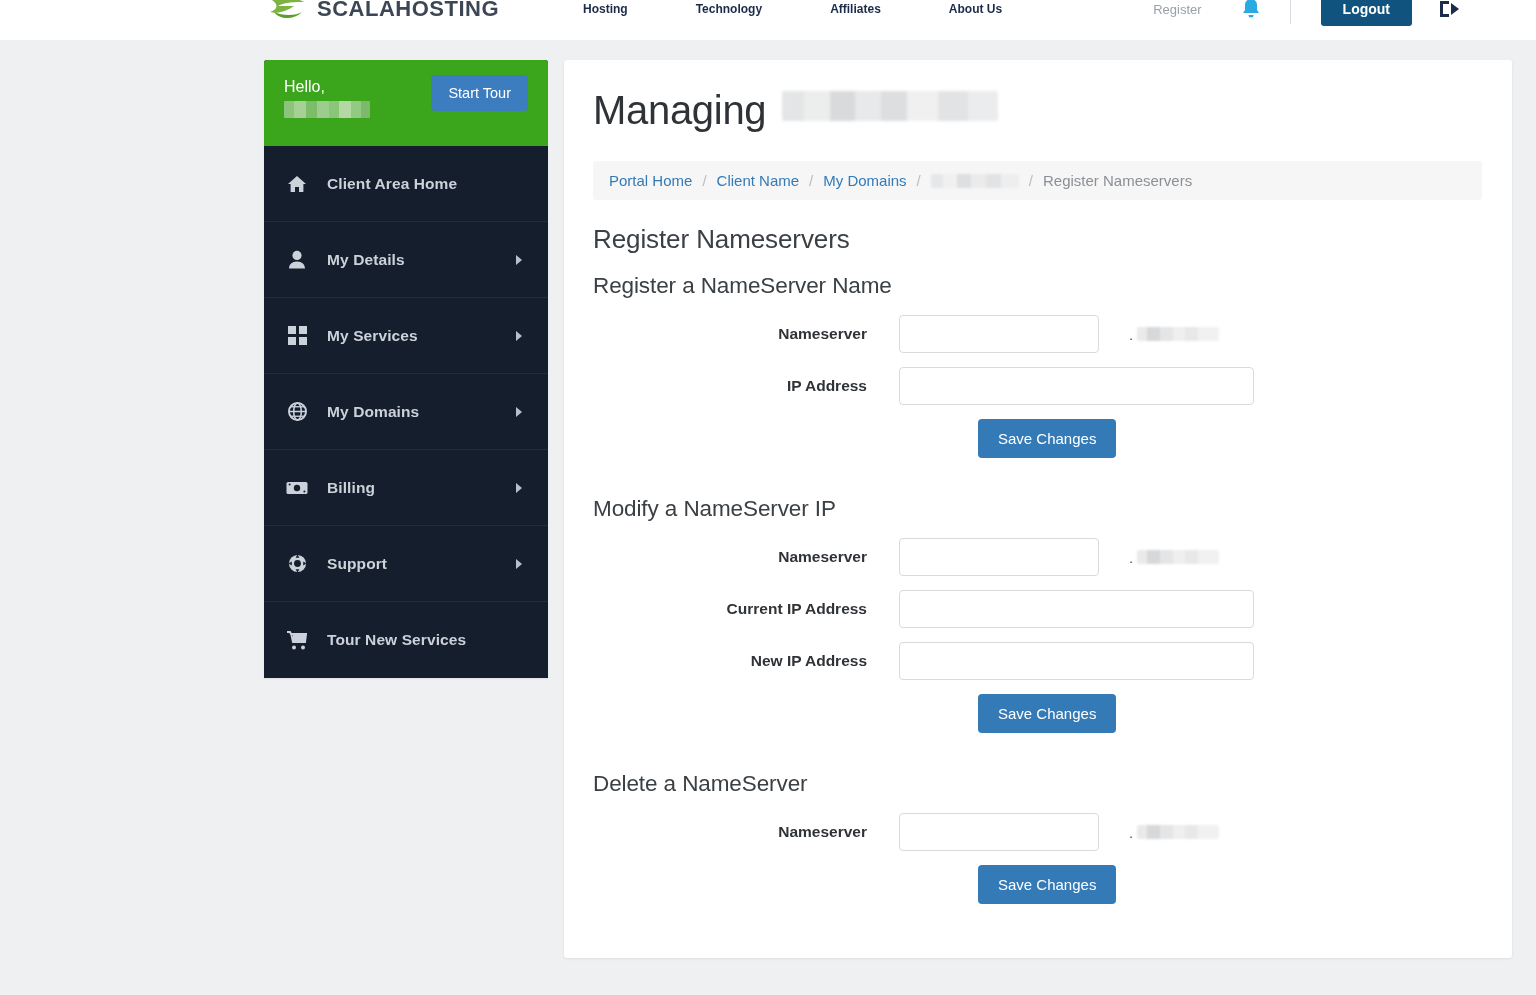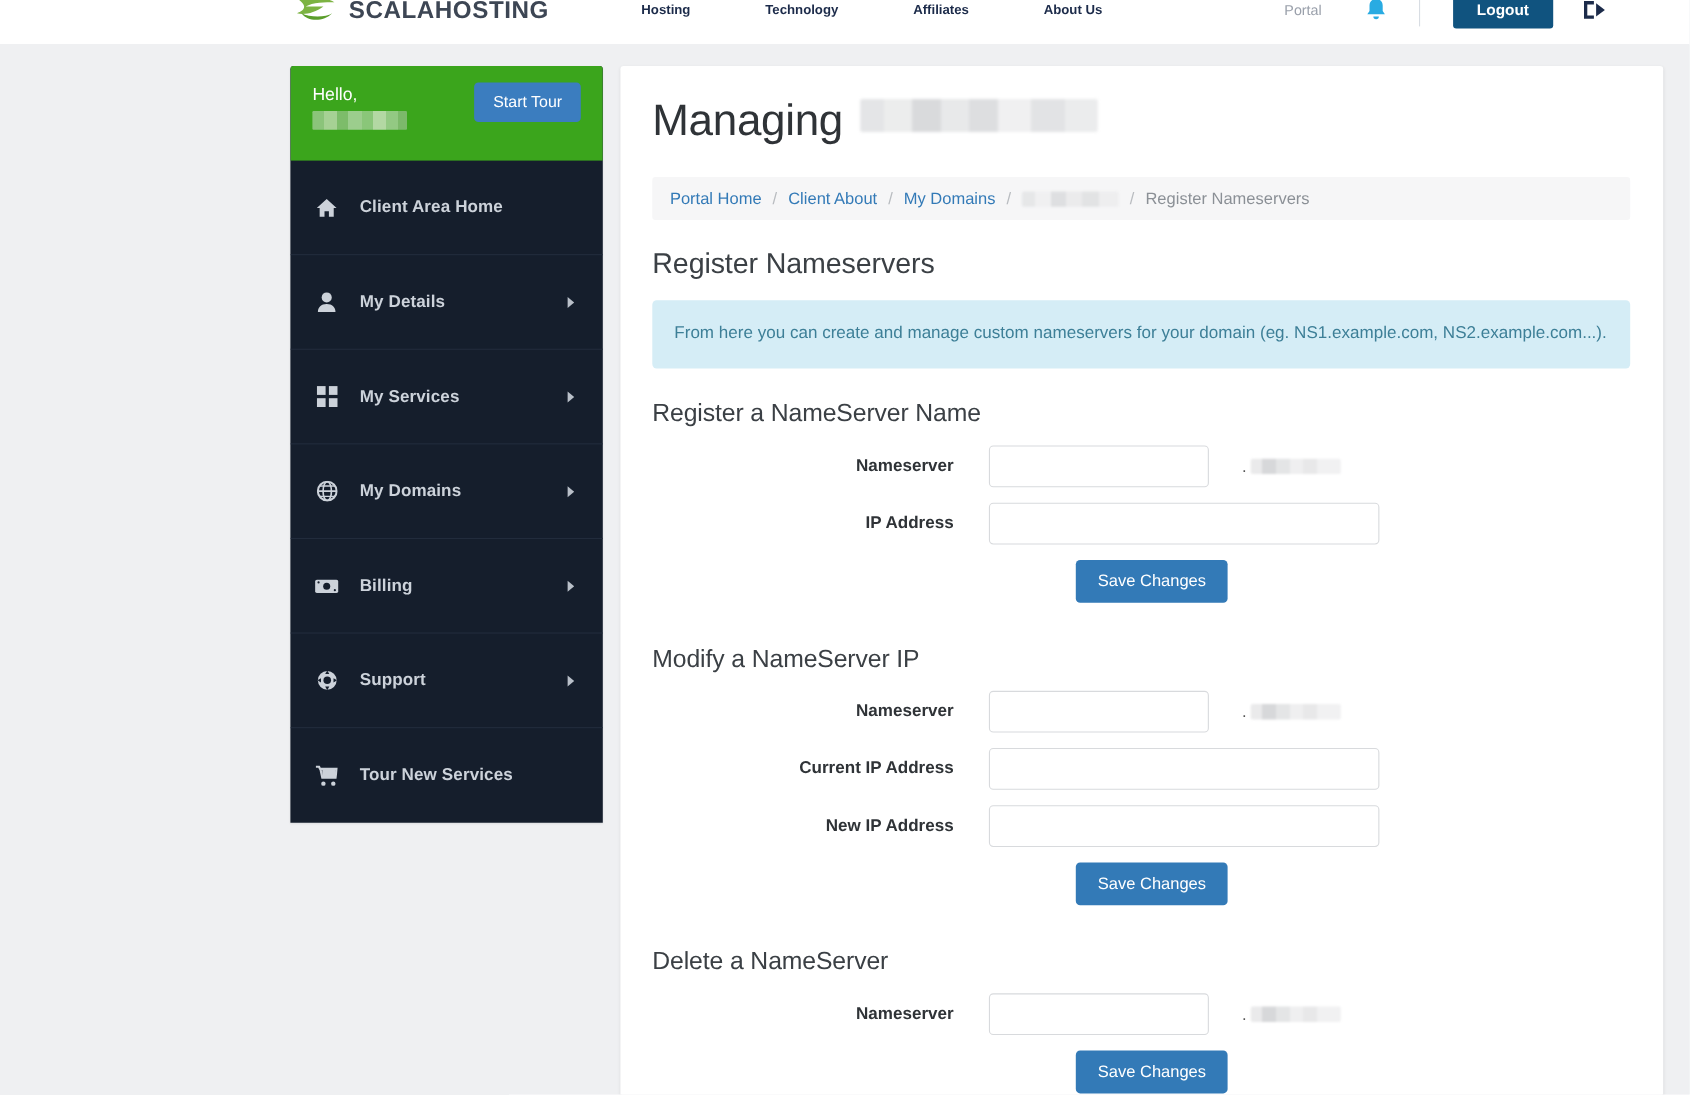--- a/index.html
+++ b/index.html
@@ -146,21 +146,21 @@
     font-family: "Liberation Sans", sans-serif;
     font-size: 14.5px;
     padding: 10px 17px;
     cursor: pointer;
     white-space: nowrap;
     flex: none;
   }
   .side-item {
     display: flex;
     align-items: center;
-    height: 86px;
+    height: 76px;
     padding: 0 20px 0 19px;
     border-bottom: 1px solid #222c3c;
     color: #ccd2da;
     cursor: pointer;
     position: relative;
   }
   .side-item:last-child { border-bottom: none; }
   .side-icon {
     width: 28px;
     display: flex;
@@ -346,21 +346,21 @@
   </div>
 
   <div class="nav-links">
     <a class="nav-link" href="#">Hosting</a>
     <a class="nav-link" href="#">Technology</a>
     <a class="nav-link" href="#">Affiliates</a>
     <a class="nav-link" href="#">About Us</a>
   </div>
 
   <div class="nav-right">
-    <span class="lang">Portal</span>
+    <span class="lang">Register</span>
     <span class="bell-icon">
       <svg width="22" height="24" viewBox="0 0 22 24">
         <path d="M11 2 C7.5 2 5 4.6 5 8 v5 l-2 3 h16 l-2 -3 V8 c0 -3.4 -2.5 -6 -6 -6 Z" fill="#29abe2"></path>
         <rect x="10" y="0" width="2" height="3" rx="1" fill="#29abe2"></rect>
         <path d="M8.5 18 a2.5 2.5 0 0 0 5 0 Z" fill="#29abe2"></path>
       </svg>
     </span>
     <span class="nav-divider"></span>
     <button class="logout-btn">Logout</button>
     <span class="logout-icon">
@@ -476,32 +476,31 @@
   <div class="content">
 
     <h1 class="page-title">
       <span>Managing</span>
       <span class="redact-title"></span>
     </h1>
 
     <div class="breadcrumb">
       <a class="bc-link" href="#">Portal Home</a>
       <span class="bc-sep">/</span>
-      <a class="bc-link" href="#">Client About</a>
+      <a class="bc-link" href="#">Client Name</a>
       <span class="bc-sep">/</span>
       <a class="bc-link" href="#">My Domains</a>
       <span class="bc-sep">/</span>
       <span class="redact-bc"></span>
       <span class="bc-sep">/</span>
       <span class="bc-current">Register Nameservers</span>
     </div>
 
     <h2 class="section-title">Register Nameservers</h2>
 
-    <div class="alert-info">From here you can create and manage custom nameservers for your domain (eg. NS1.example.com, NS2.example.com...).</div>
 
     <h3 class="form-heading">Register a NameServer Name</h3>
 
     <div class="form-row">
       <label class="form-label">Nameserver</label>
       <input class="form-input narrow" type="text" placeholder="" style="">
       <span class="suffix">
         <span>.</span>
         <span class="redact-suffix"></span>
       </span>

